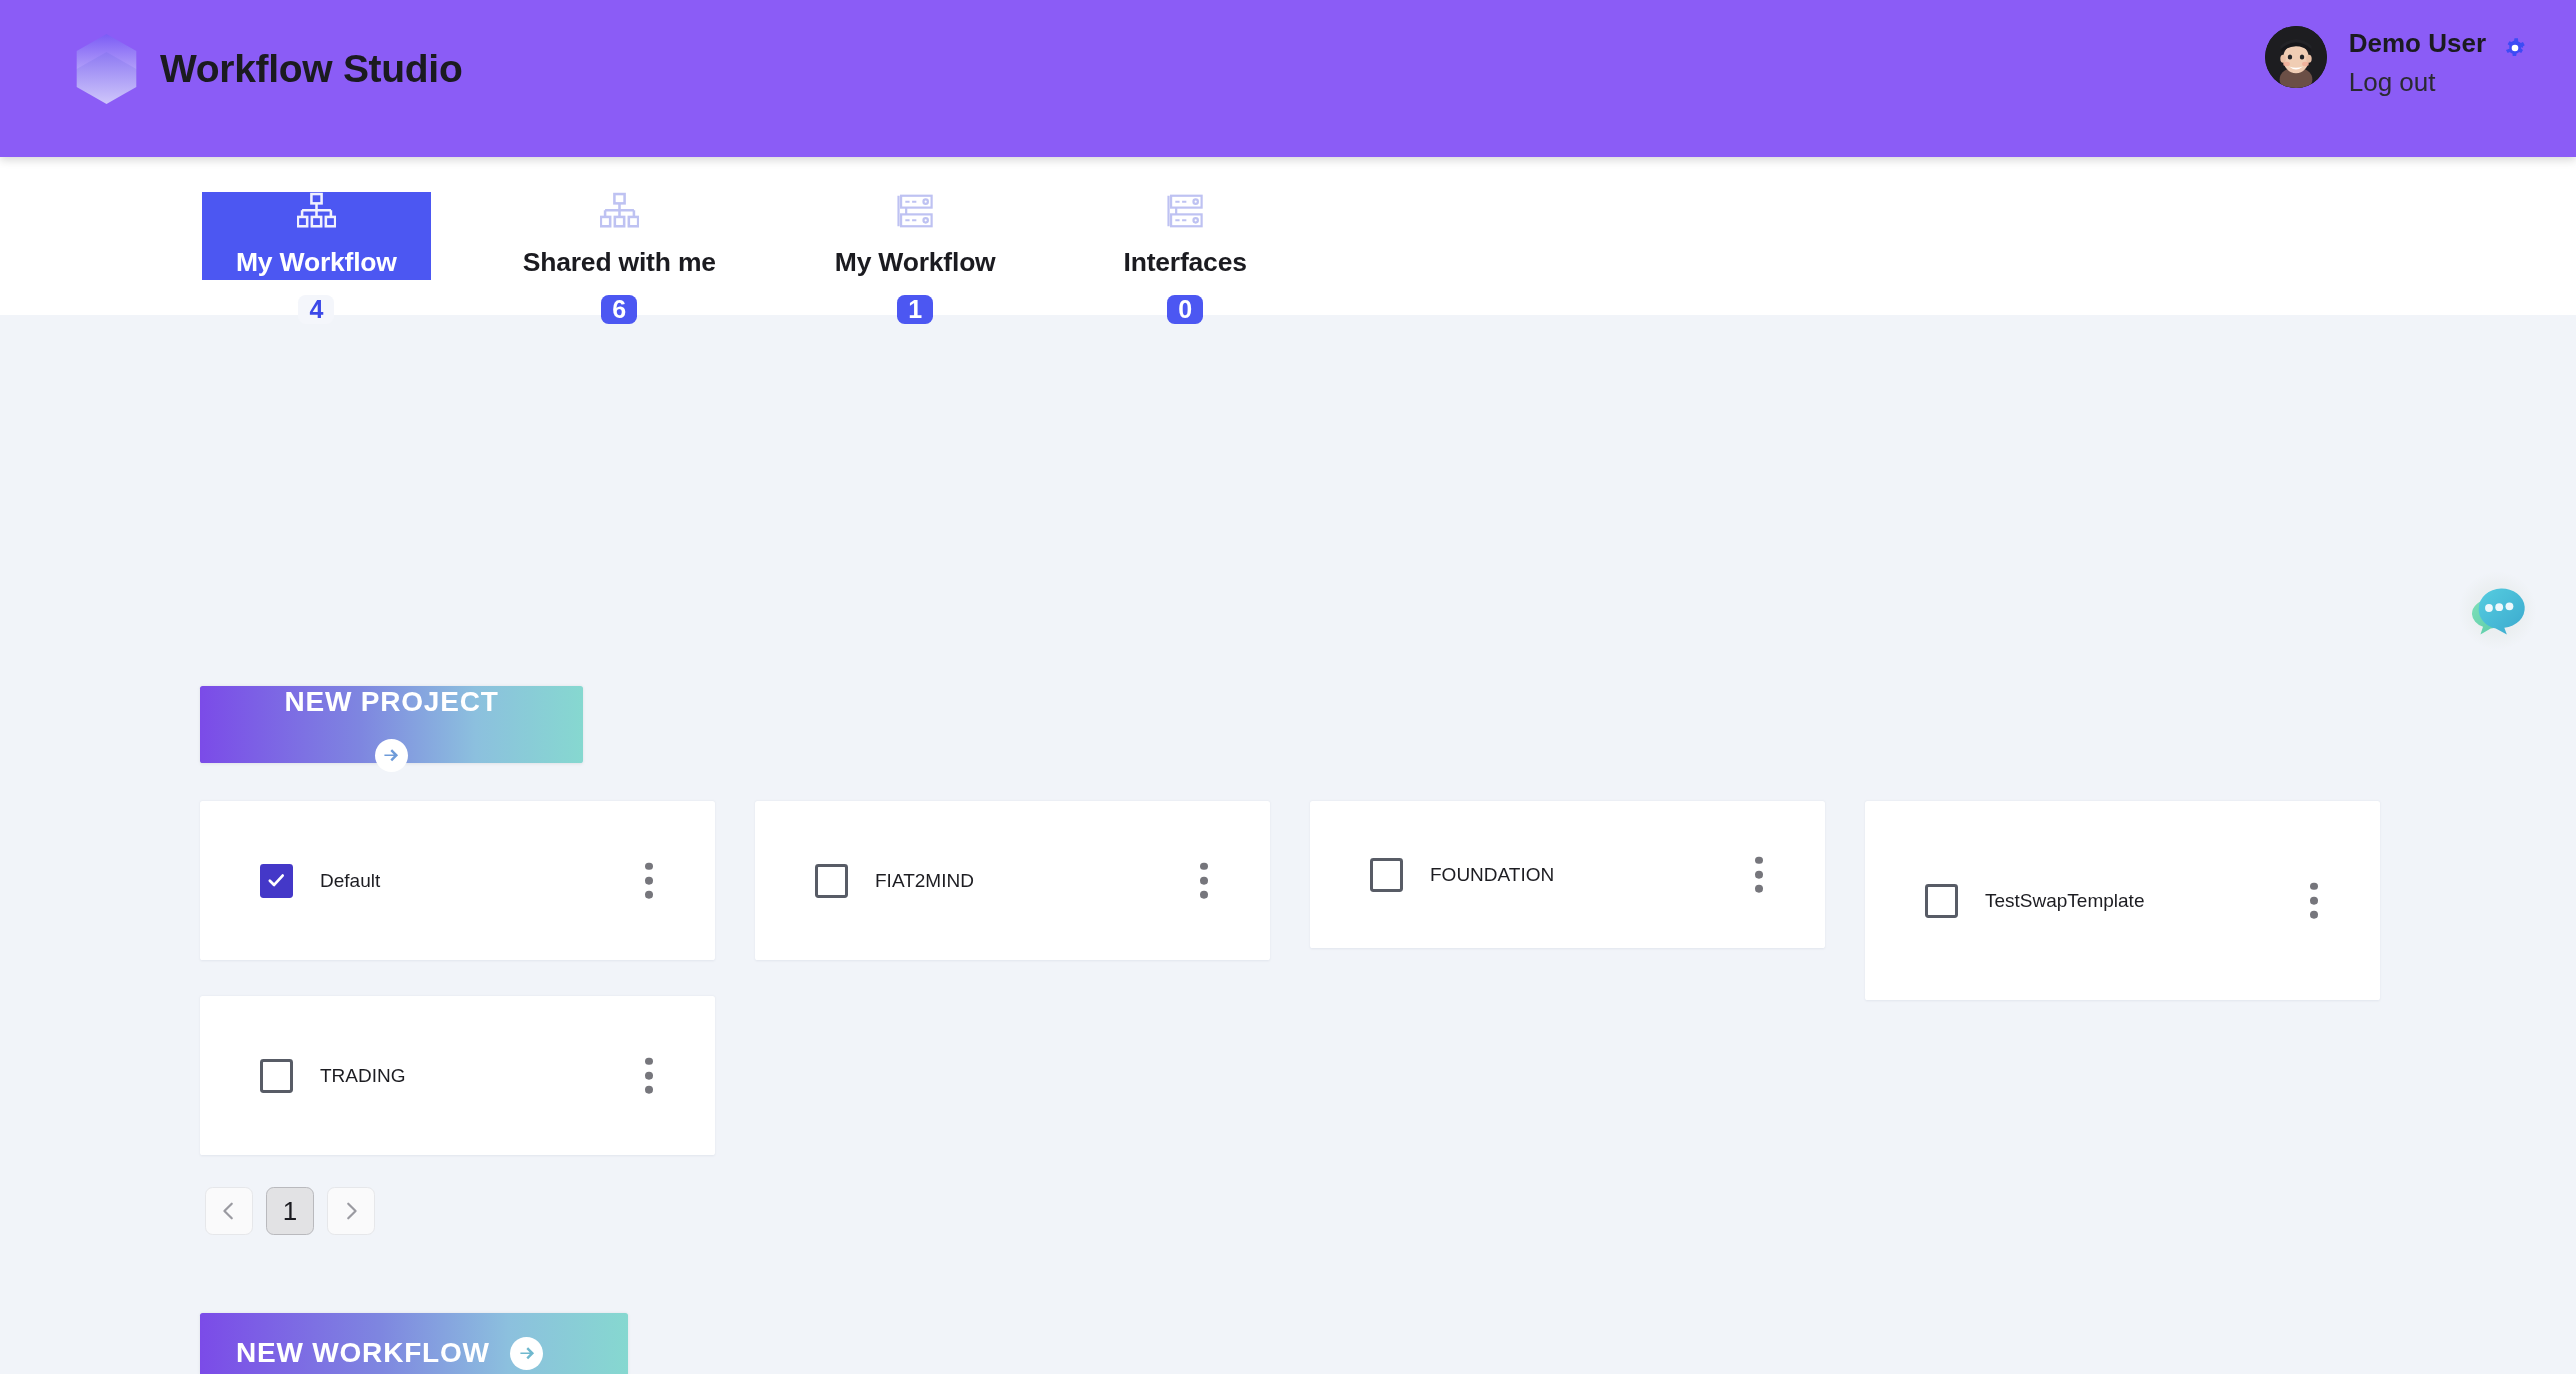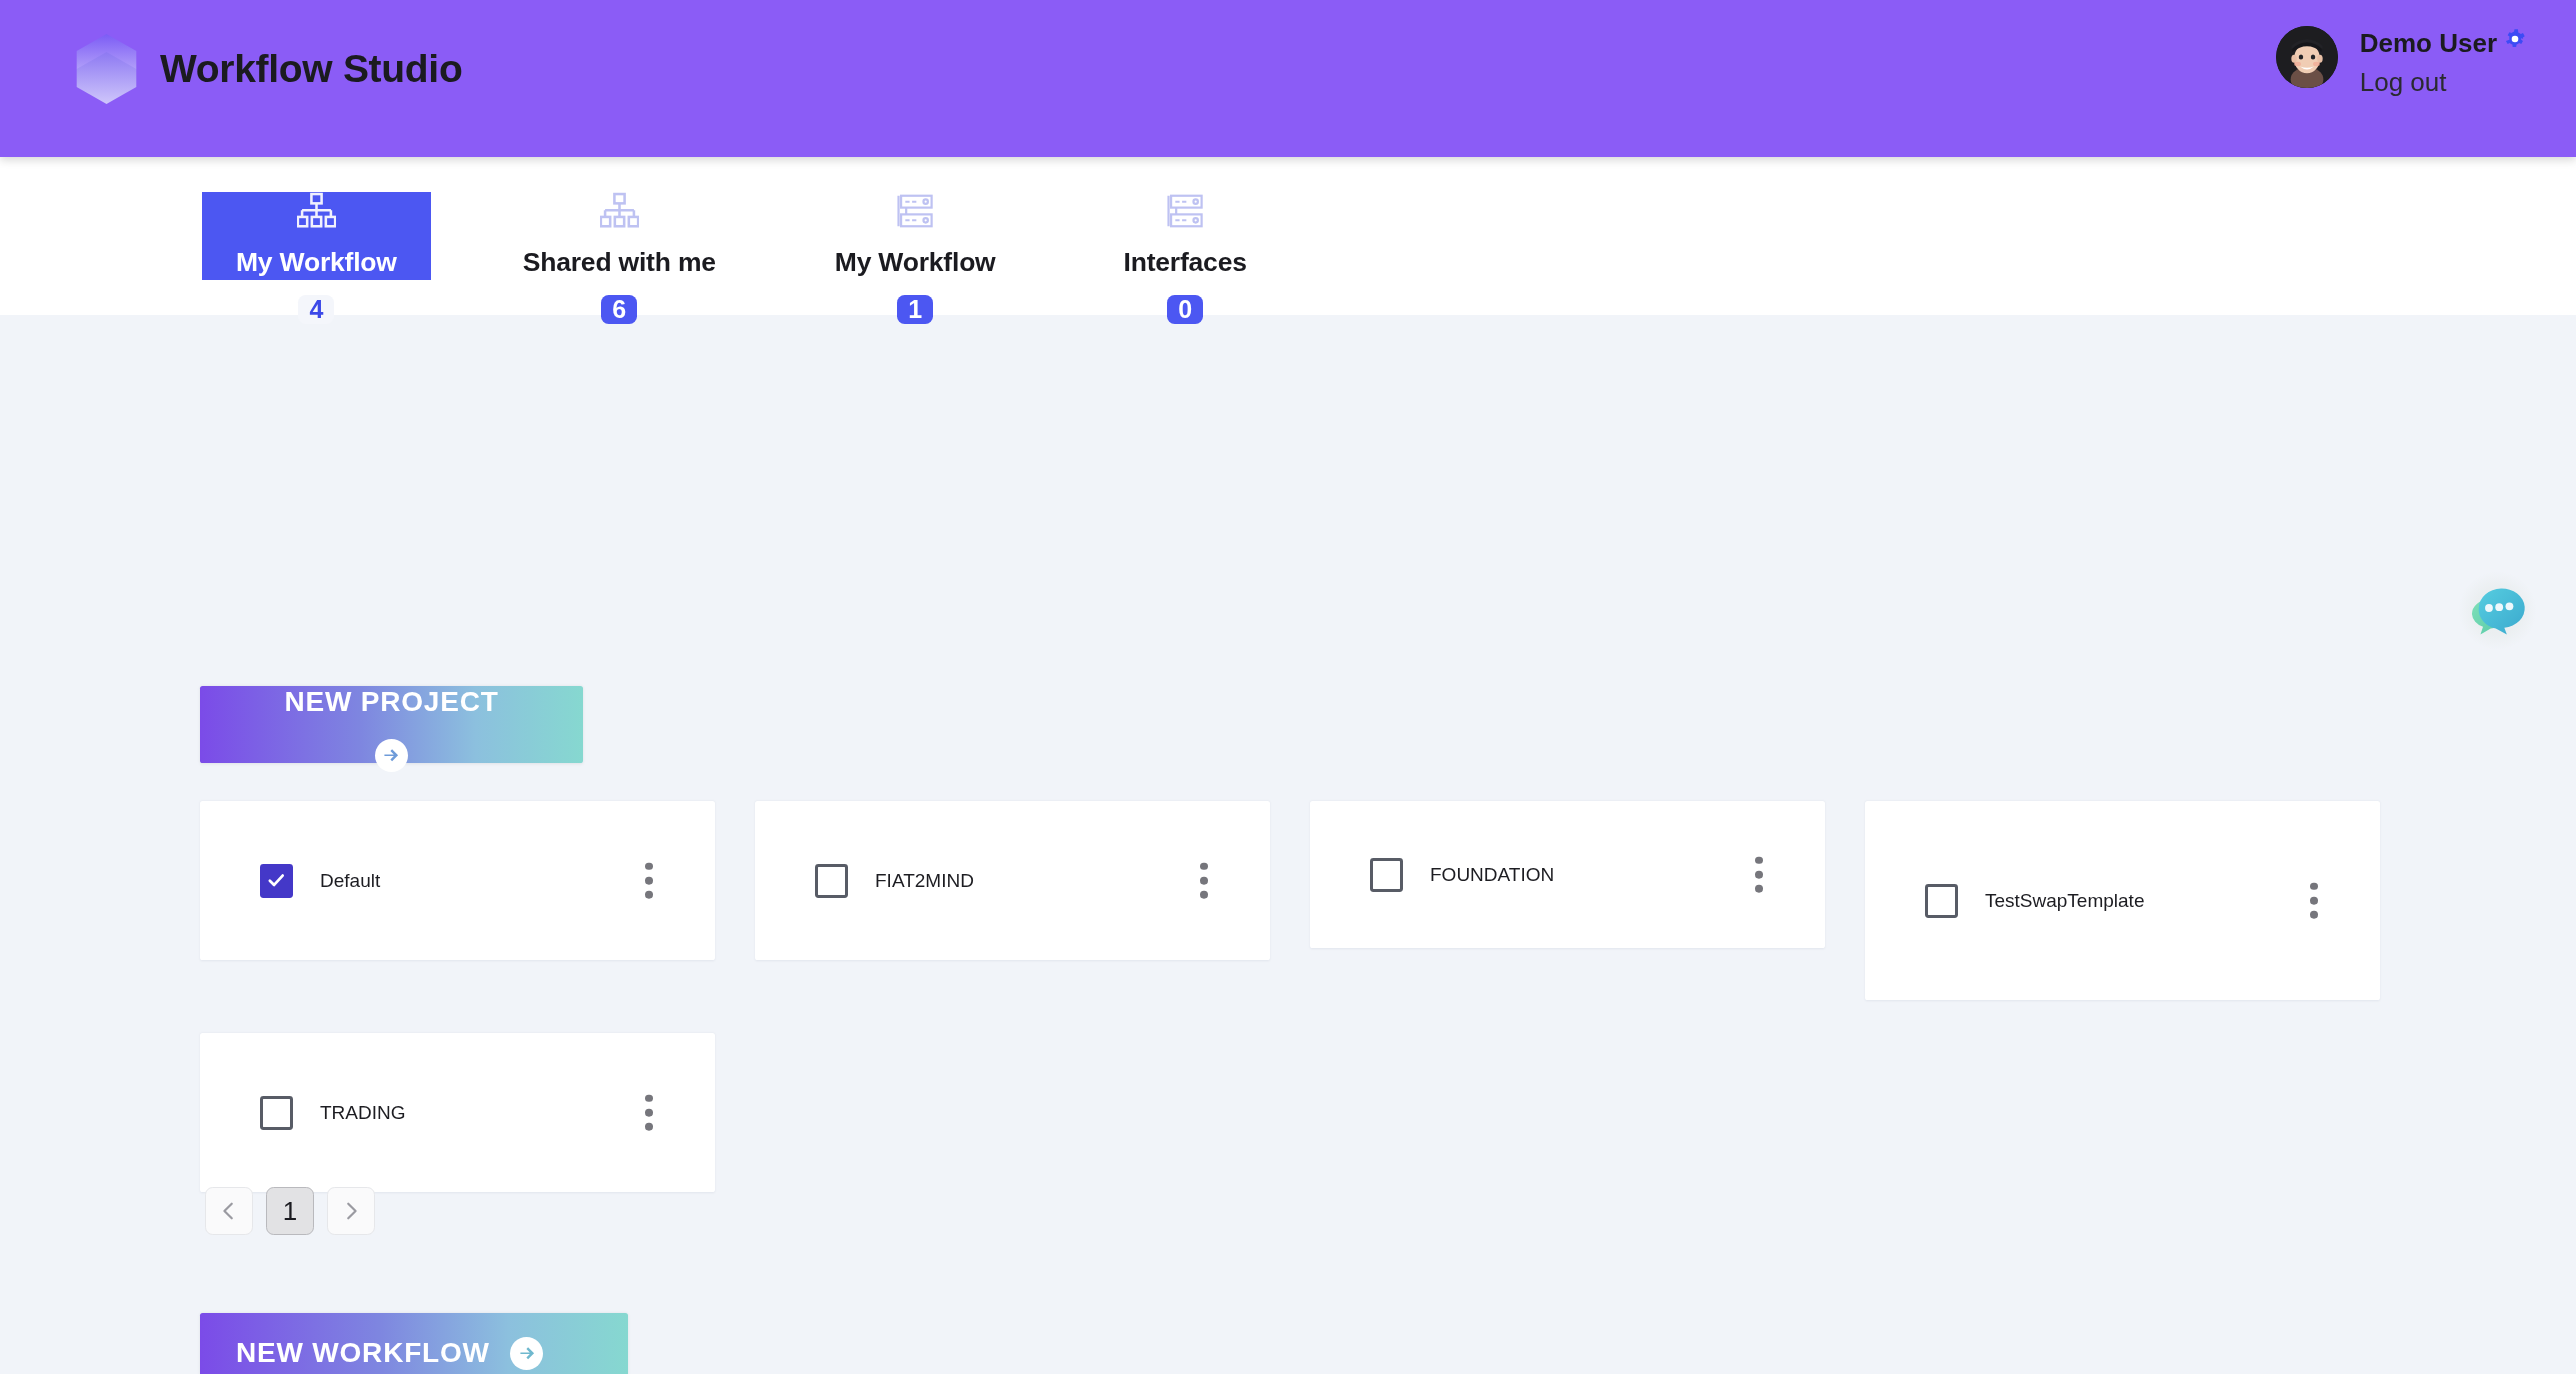--- a/index.html
+++ b/index.html
@@ -49,21 +49,21 @@
   .avatar {
     width: 62px; height: 62px;
     border-radius: 50%;
     background: #1d1d20;
     overflow: hidden;
     position: relative;
     flex: none;
   }
   .avatar svg { display:block; width:62px; height:62px; }
   .user-text { padding-top: 1.7px; }
-  .user-name-row { display:flex; align-items:flex-start; gap: 7px; }
+  .user-name-row { display:flex; align-items:flex-end; gap: 18px; }
   .user-name {
     font-size: 26px;
     font-weight: bold;
     color: #1b1b20;
     white-space: nowrap;
   }
   .gear-icon { width: 22px; height: 22px; display:block; }
   .logout {
     margin-top: 8.6px;
     font-size: 26px;
@@ -457,21 +457,21 @@
       <span class="chk unchecked"></span>
       <span class="pc-name">TestSwapTemplate</span>
     </div>
     <span class="kebab">
         <i></i>
         <i></i>
         <i></i>
       </span>
   </div>
 
-  <div class="project-card" style="left:200px; top:718px; width:515px; height:159px;">
+  <div class="project-card" style="left:200px; top:681px; width:515px; height:159px;">
     <div class="pc-left">
       <span class="chk unchecked"></span>
       <span class="pc-name">TRADING</span>
     </div>
     <span class="kebab">
         <i></i>
         <i></i>
         <i></i>
       </span>
   </div>

